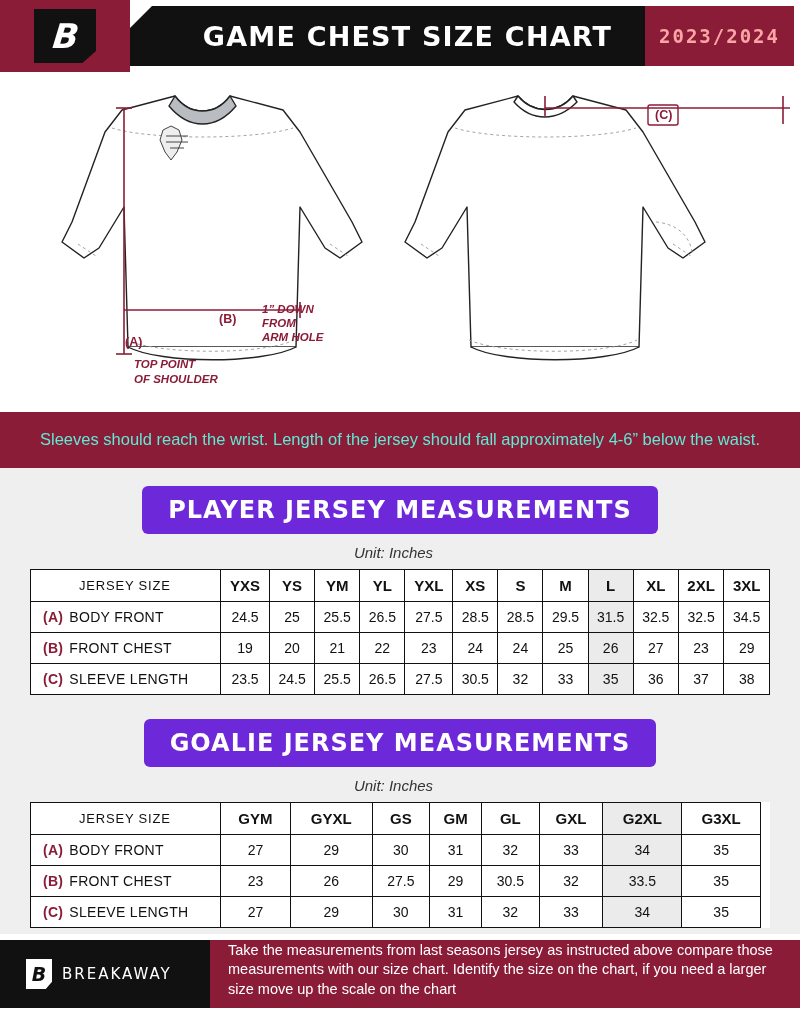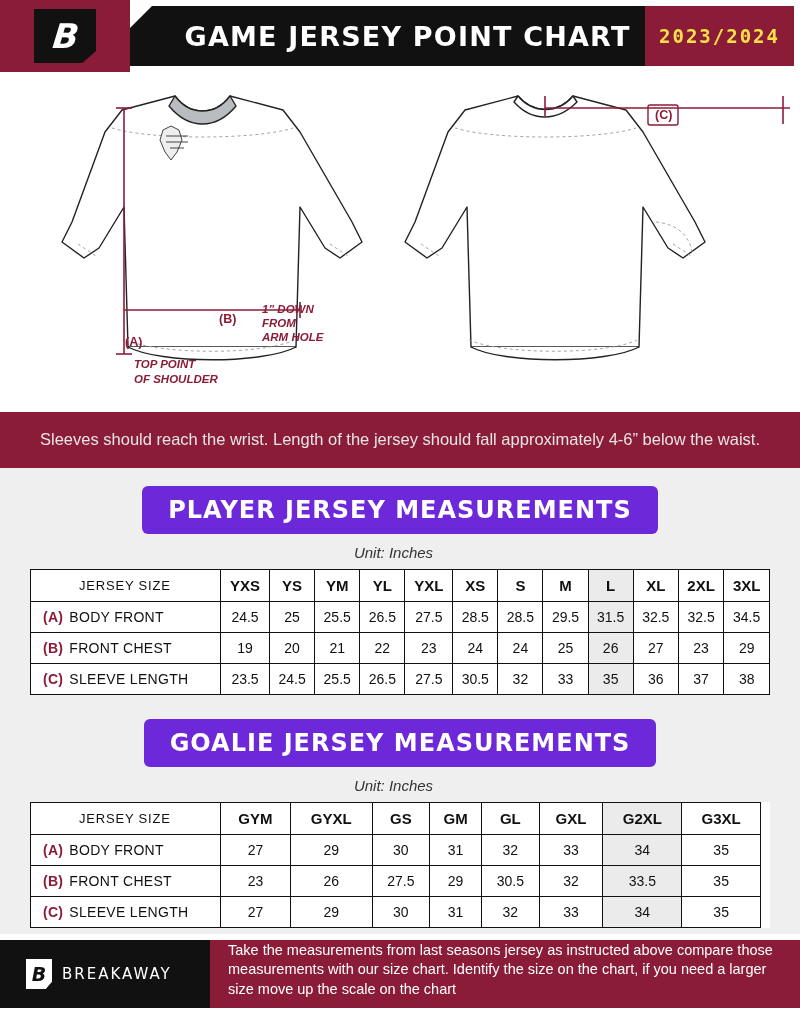--- a/index.html
+++ b/index.html
@@ -68,21 +68,21 @@
     text-align: center;
     color: #fff;
     font-family: "DejaVu Sans", sans-serif;
     font-weight: bold;
     font-size: 27px;
     letter-spacing: 1.2px;
     padding-left: 40px;
   }
   .header-season {
     background: #8b1c38;
-    color: #fde047;
+    color: #fca5a5;
     font-family: "DejaVu Sans Mono", monospace;
     font-weight: bold;
     font-size: 19px;
     letter-spacing: 2px;
     padding: 0 14px;
     height: 100%;
     display: flex;
     align-items: center;
   }
 
@@ -90,21 +90,21 @@
   .illus {
     height: 340px;
     background: #fff;
     position: relative;
   }
   .illus svg { display: block; }
 
   
   .notebar {
     background: #8b1c38;
-    color: #e5e5e5;
+    color: #5eead4;
     text-align: center;
     padding: 16px 40px;
     font-size: 16.5px;
     line-height: 1.45;
   }
 
   
   .section {
     background: #efefef;
     padding: 14px 0 6px 0;
@@ -225,21 +225,21 @@
 
 <div class="watermark">B</div>
 
 <div class="header">
   <div class="header-left">
     <div class="logo-b">
       <span>B</span>
     </div>
   </div>
   <div class="header-title-wrap">
-    <div class="header-title">GAME JERSEY POINT CHART</div>
+    <div class="header-title">GAME CHEST SIZE CHART</div>
     <div class="header-season">2023/2024</div>
   </div>
 </div>
 
 <div class="illus">
 <svg width="800" height="340" viewBox="0 0 800 340" xmlns="http://www.w3.org/2000/svg">
   <g fill="#ffffff" stroke="#222" stroke-width="1.4" stroke-linejoin="round">
 
     <path d="M122,38 L175,24 C190,44 215,44 230,24 L283,38 L300,60
              L352,150 L362,170 L340,186 L325,176 L300,135 L296,275

